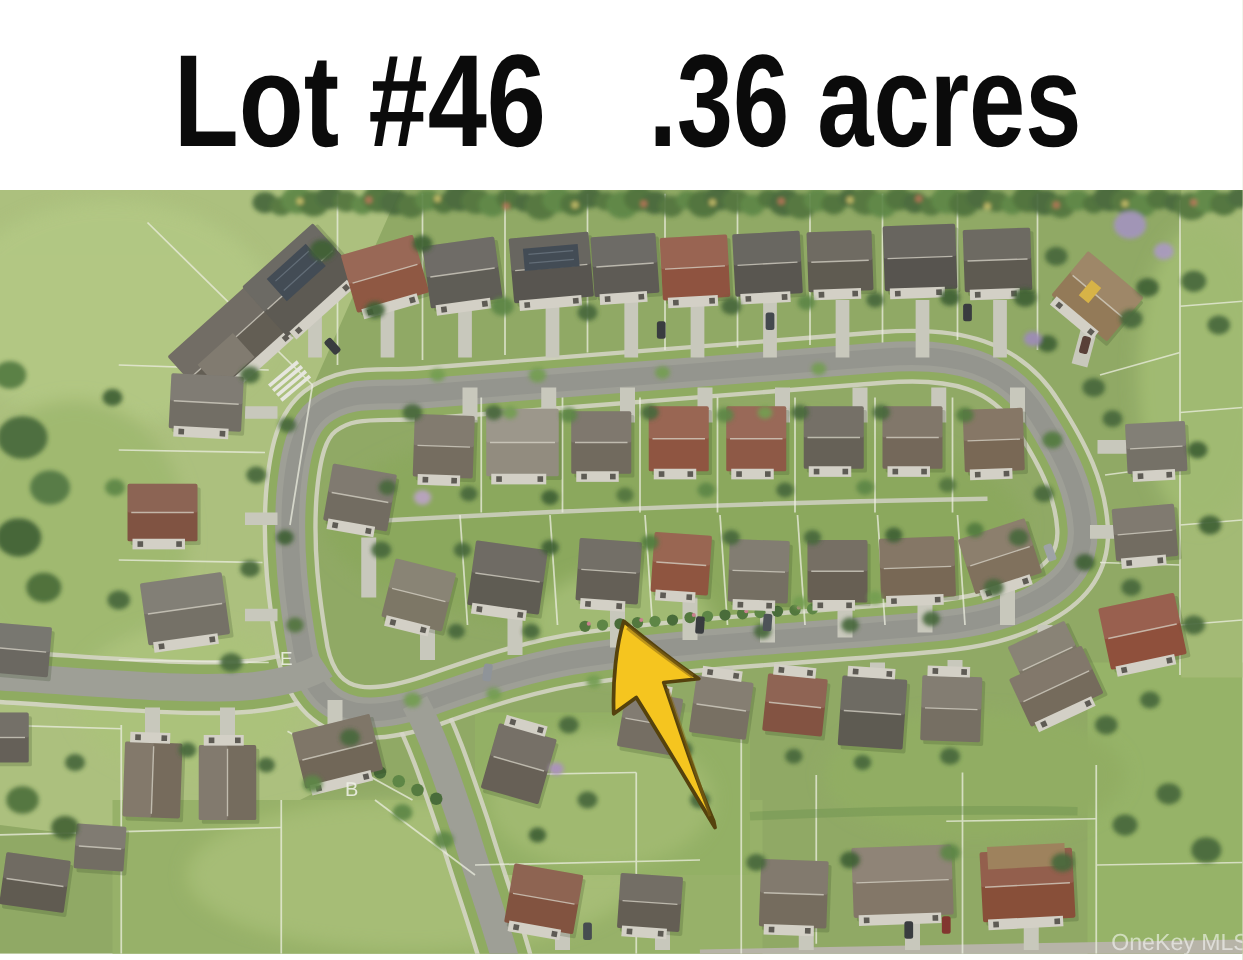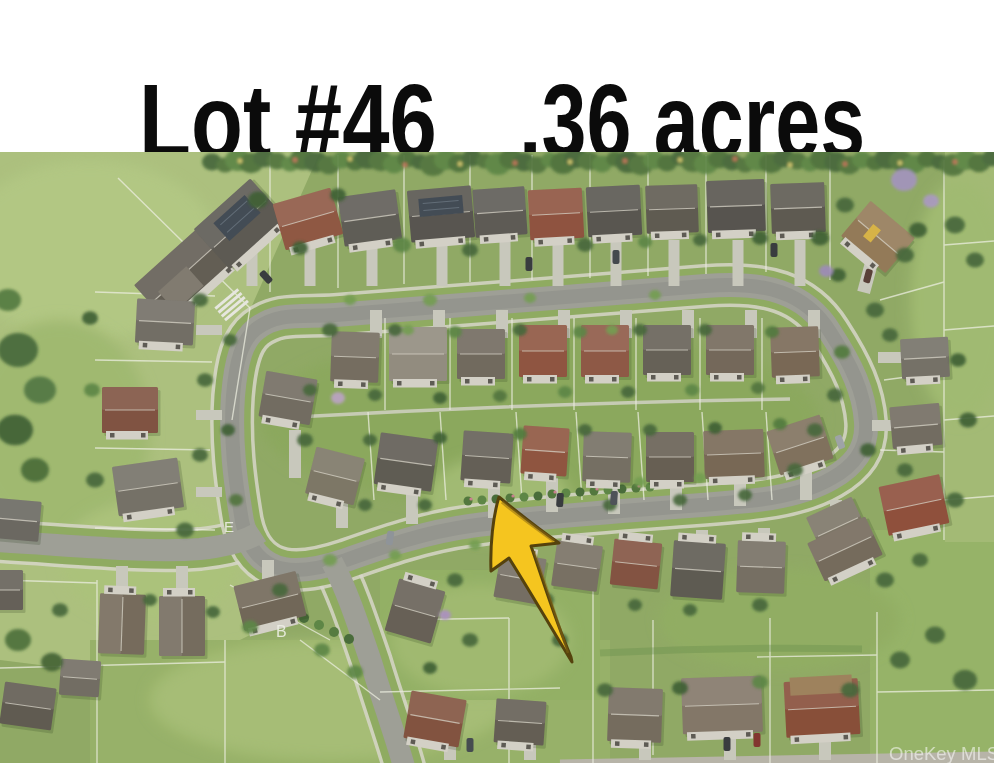--- a/index.html
+++ b/index.html
@@ -1,16 +1,16 @@
 <!DOCTYPE html>
 <html><head>
 <meta charset="utf-8">
 <style>
 html,body{margin:0;padding:0;background:#ffffff;width:994px;height:768px;overflow:hidden;}
-.banner{position:absolute;left:0;top:0;width:994px;height:152px;background:#ffffff;margin-top:40px;}
+.banner{position:absolute;left:0;top:0;width:994px;height:152px;background:#ffffff;}
 .t1,.t2{position:absolute;font-family:"Liberation Sans",sans-serif;font-weight:bold;color:#0b0b0b;font-size:105px;top:22px;transform-origin:0 0;white-space:nowrap;}
 .t1{left:139px;transform:scaleX(0.81);}
 .t2{left:519px;transform:scaleX(0.77);}
 .photo{position:absolute;left:0;top:152px;}
 </style>
 </head>
 <body>
 
 <div class="banner">
 

